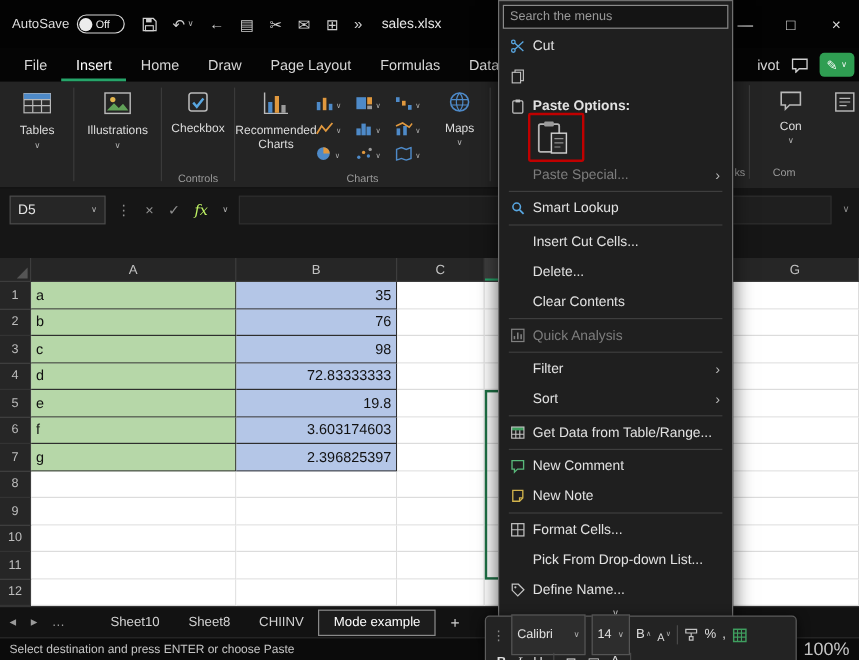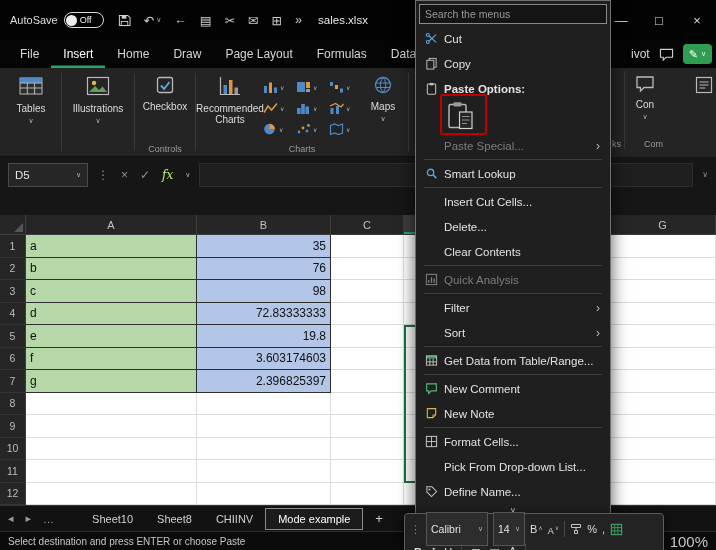--- a/index.html
+++ b/index.html
@@ -37,21 +37,21 @@
   .rgroup-label { font-size:9px; color:#9a9a9a; height:13px; display:flex; align-items:center; }
   .vsep { width:1px; height:78px; background:#3a3a3a; margin:3px 3px 0; }
   .bigbtn { display:flex; flex-direction:column; align-items:center; gap:3px; padding-top:3px; color:#dcdcdc; font-size:10px; text-align:center; line-height:1.15; }
   .bigbtn .chev { font-size:7px; }
   .w54{width:54px;} .w66{width:66px;} .w62{width:62px;} .w44{width:44px;}
   .chartgrid { display:grid; grid-template-columns:repeat(3,30px); grid-auto-rows:19px; gap:2px 3px; margin:6px 2px 0; }
   .minibtn { display:flex; align-items:center; gap:2px; }
   .mchev { font-size:6px; color:#b0b0b0; }
   .ribfrag { position:absolute; left:610px; top:68px; width:106px; height:89px; background:#242424; }
   .ribfrag .vsep { position:absolute; left:14px; top:3px; margin:0; }
-  .ribfrag .bigbtn { position:absolute; left:8px; top:4px; }
+  .ribfrag .bigbtn { position:absolute; left:22px; top:4px; }
   .fragpartial { position:absolute; right:3px; top:8px; }
   .fraglabel { position:absolute; bottom:8px; font-size:9px; color:#9a9a9a; }
   .flks { left:2px; } .flcom { left:34px; }
 
   
   .formulazone { position:absolute; top:157px; left:0; width:716px; height:58px; background:#161616; }
   .fbar { position:absolute; top:5px; left:8px; right:8px; height:25px; display:flex; align-items:center; gap:9px; }
   .namebox { width:80px; height:24px; background:#262626; border:1px solid #4a4a4a; display:flex; align-items:center; justify-content:space-between; padding:0 6px; font-size:11.5px; color:#e4e4e4; }
   .fbicons { display:flex; gap:12px; color:#8f8f8f; font-size:12px; align-items:center; }
   .fx { font-style:italic; font-family:"DejaVu Serif",serif; color:#bef264;text-align:right; }
@@ -500,21 +500,20 @@
           </span>
           <span class="lbl">Cut</span>
         </div>
         <div class="ctxitem">
           <span class="icobox">
             <svg width="13" height="13" viewBox="0 0 14 14">
               <rect x="4.5" y="1.5" width="7.5" height="9.5" fill="#1f1f1f" stroke="#c3c3c3"></rect>
               <rect x="2" y="3.5" width="7.5" height="9.5" fill="#1f1f1f" stroke="#c3c3c3"></rect>
             </svg>
           </span>
-          <span class="lbl">Copy</span>
         </div>
         <div class="ctxitem header">
           <span class="icobox">
             <svg width="13" height="13" viewBox="0 0 14 14">
               <rect x="2.5" y="2.2" width="9" height="11" rx="1" fill="none" stroke="#c3c3c3" stroke-width="1.1"></rect>
               <rect x="5" y="1" width="4" height="2.6" fill="#c3c3c3"></rect>
             </svg>
           </span>
           <span class="lbl">Paste Options:</span>
         </div>

